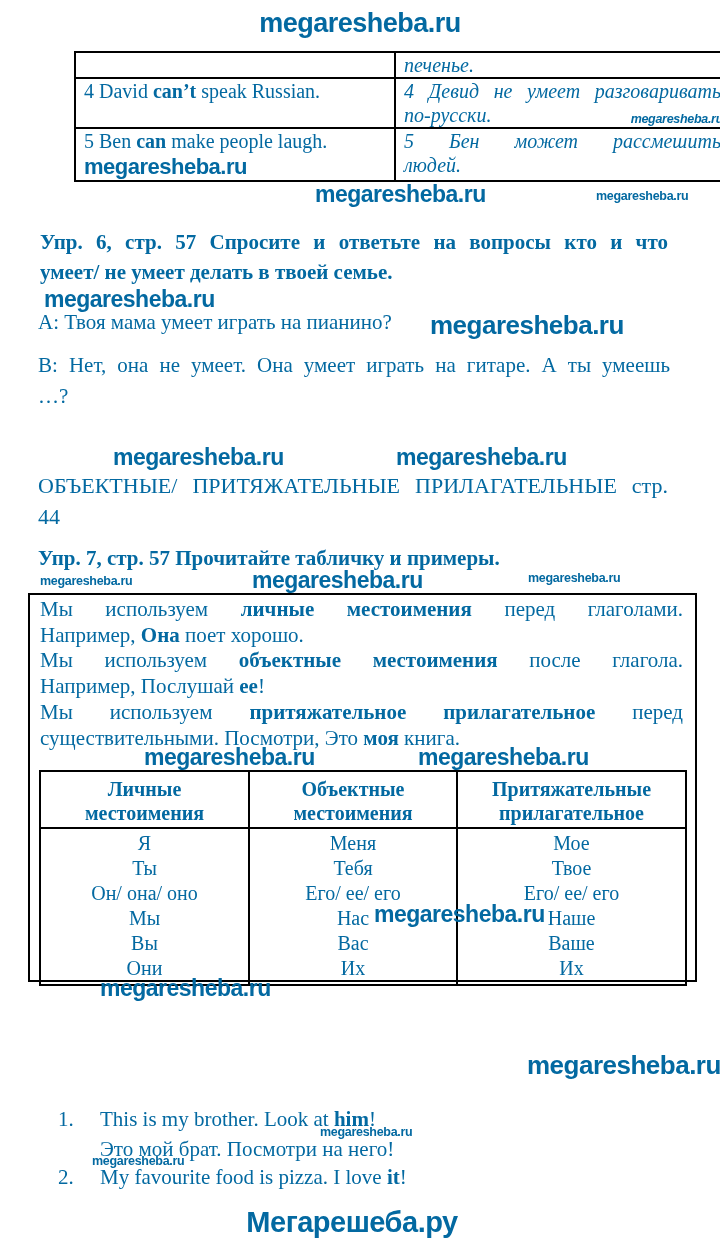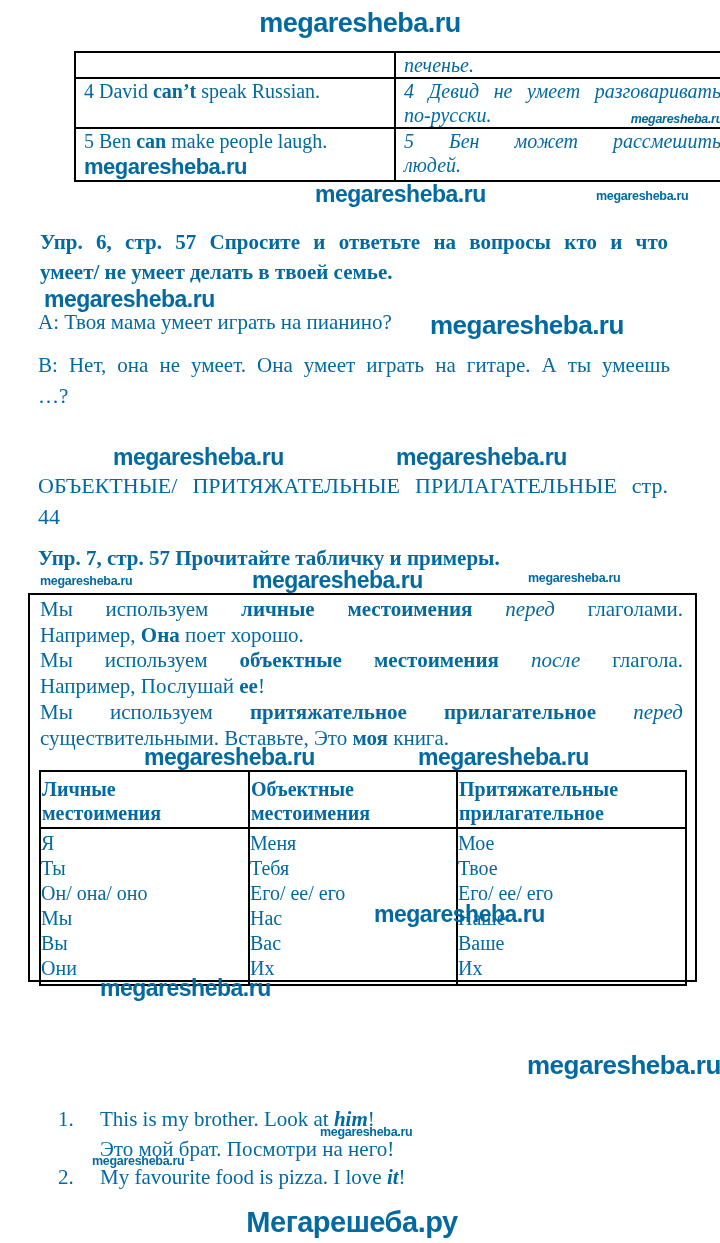--- a/index.html
+++ b/index.html
@@ -5,21 +5,21 @@
   html,body{margin:0;padding:0;background:#fff;}
   .page{
     position:relative;width:720px;height:1243px;background:#ffffff;color:#0369a1;
     font-family:"Liberation Serif",serif;overflow:hidden;
   }
   .abs{position:absolute;}
   
   .line{display:block;}
   .j{text-align:justify;text-align-last:justify;}
   .b{font-weight:bold;}
-  .i{font-style:italic;}
+  .i{}
   
   .wm{
     font-family:"Liberation Sans",sans-serif;font-weight:bold;white-space:nowrap;
     letter-spacing:-0.5px;line-height:1;
   }
   .wm-b{font-size:23px;}
   .wm-lg{font-size:26px;}
   .wm-s{font-size:12.5px;letter-spacing:-0.3px;}
   
   .site-header{
@@ -46,21 +46,21 @@
   .serif{font-size:21px;line-height:30px;}
   .serif-lh31{font-size:21px;line-height:31px;}
   .serif-lh34{font-size:21px;line-height:34px;}
   .bold{font-weight:bold;}
   .caps-sec{font-size:22px;line-height:31px;}
   
   .gbox{border:2px solid #000;width:665px;height:385px;}
   .gbox-text{padding:2px 12px 0 10px;font-size:21px;line-height:25.7px;}
   
   table.t2{border-collapse:collapse;table-layout:fixed;width:646px;}
-  .t2 td{border:2px solid #000;vertical-align:top;}
+  .t2 td{border:2px solid #000;text-align:center;vertical-align:top;}
   .t2 .hd{font-weight:bold;font-size:20px;line-height:24px;padding-top:5px;height:49px;}
   .t2 .bd{font-size:20px;line-height:25px;padding:2px 0 3px 0;height:147px;}
   .tline{display:block;}
   
   .li{display:flex;font-size:21px;line-height:26px;}
   .num{width:42px;flex:0 0 42px;}
   .li .line{display:inline;}
 </style>
 </head>
 <body>
@@ -136,21 +136,21 @@
   <div class="abs wm wm-b" style="left:252px;top:569px;">megaresheba.ru</div>
   <div class="abs wm wm-s" style="left:528px;top:572px;">megaresheba.ru</div>
 
   <div class="abs gbox" style="left:28px;top:593px;">
     <div class="gbox-text">
         <div class="line j"><span>Мы используем </span><span class="b">личные местоимения</span><span> </span><span class="i">перед</span><span> глаголами.</span></div>
         <div class="line"><span>Например, </span><span class="b">Она</span><span> поет хорошо.</span></div>
         <div class="line j"><span>Мы используем </span><span class="b">объектные местоимения</span><span> </span><span class="i">после</span><span> глагола.</span></div>
         <div class="line"><span>Например, Послушай </span><span class="b">ее</span><span>!</span></div>
         <div class="line j"><span>Мы используем </span><span class="b">притяжательное прилагательное</span><span> </span><span class="i">перед</span></div>
-        <div class="line"><span>существительными. Вставьте, Это </span><span class="b">моя</span><span> книга.</span></div>
+        <div class="line"><span>существительными. Посмотри, Это </span><span class="b">моя</span><span> книга.</span></div>
       </div>
   </div>
   <div class="abs wm wm-b" style="left:144px;top:746px;">megaresheba.ru</div>
   <div class="abs wm wm-b" style="left:418px;top:746px;">megaresheba.ru</div>
 
   <table class="t2 abs" style="left:39px;top:770px;">
     <colgroup>
         <col style="width:209px">
         <col style="width:208px">
         <col style="width:229px">

